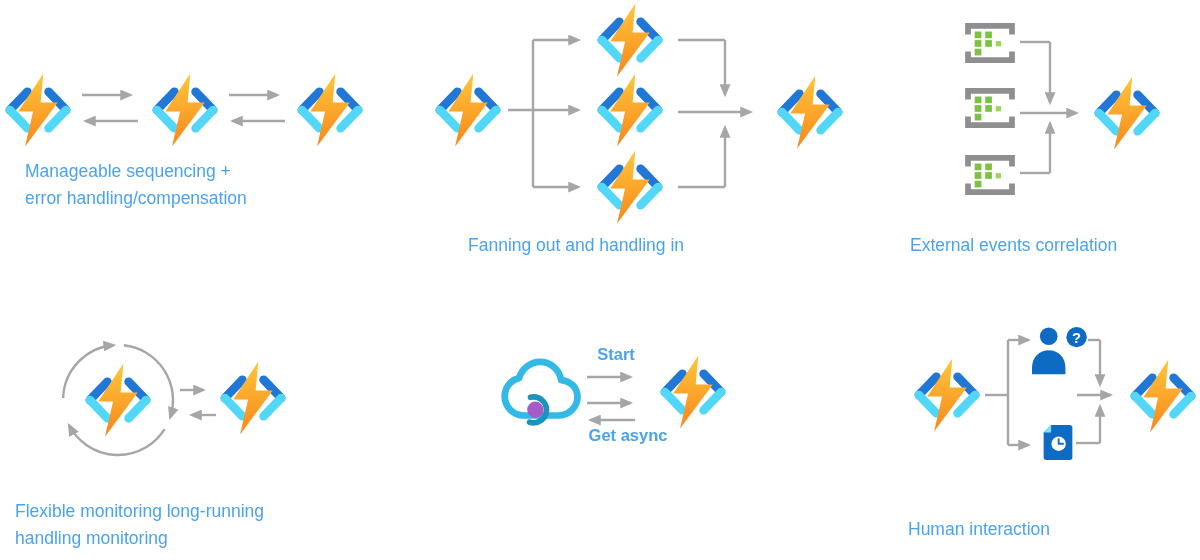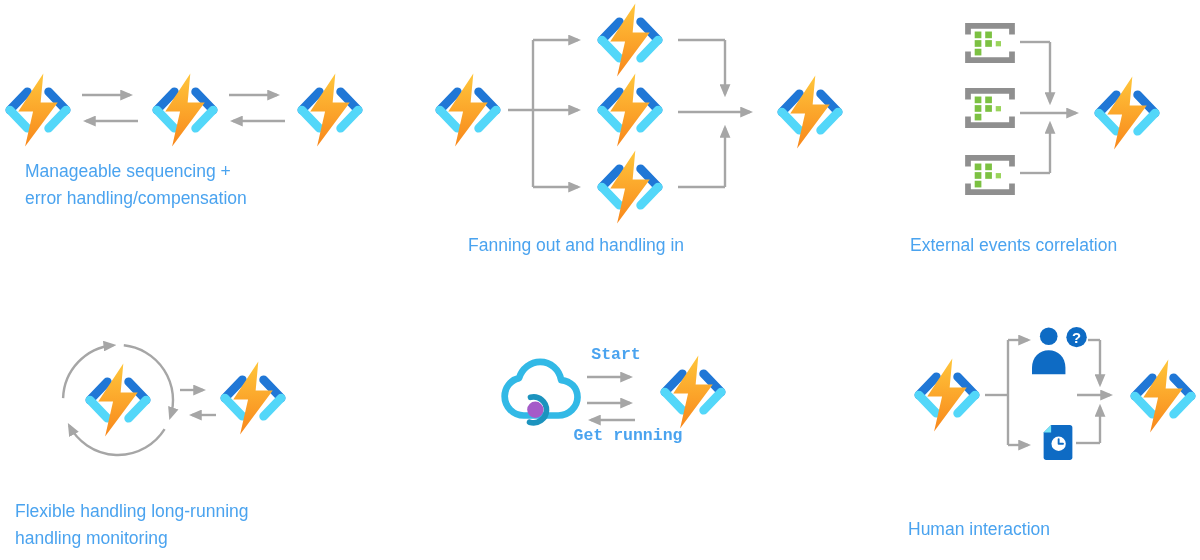--- a/index.html
+++ b/index.html
@@ -2,21 +2,21 @@
 <html style="--caption_blue: #4AA3EF; --line_gray: #A6A6A6; --func_dark_blue: #2077D6; --func_cyan: #53D7F9; --bolt_top: #FFC63B; --bolt_bottom: #F8871B; --queue_gray: #8F8F8F; --queue_green: #7CC142; --queue_green_light: #9AD45C; --cloud_blue: #32B9E6; --cloud_dark: #1C93BE; --dot_purple: #A55BC8; --ms_blue: #0E6BC4; --doc_fold: #74E6F6;"><head>
 <meta charset="utf-8">
 <style>
   html,body{margin:0;padding:0;background:#fff;}
   .canvas{position:relative;width:1200px;height:560px;background:#ffffff;
           font-family:"Liberation Sans",sans-serif;overflow:hidden;}
   .panel-svg{position:absolute;}
   .cap{position:absolute;text-align:left;font-weight:normal;font-size:17.5px;
        line-height:27px;color:var(--caption_blue);}
   .lbl{position:absolute;text-align:center;font-weight:bold;font-size:16.5px;
-       color:var(--caption_blue);font-family:Liberation Mono, monospace;}
+       color:var(--caption_blue);}
   
   .ln{stroke:var(--line_gray);stroke-width:2.4;fill:none;}
   .arr{fill:var(--line_gray);}
   .brk-d{stroke:var(--func_dark_blue);stroke-width:11.5;stroke-linecap:round;fill:none;}
   .brk-l{stroke:var(--func_cyan);stroke-width:11.5;stroke-linecap:round;fill:none;}
   .bolt{fill:url(#boltGrad);}
   .b-top{stop-color:var(--bolt_top);}
   .b-bot{stop-color:var(--bolt_bottom);}
   .q-brk{stroke:var(--queue_gray);stroke-width:6;fill:none;}
   .q-sq{fill:var(--queue_green);}
@@ -138,33 +138,33 @@
   <svg class="panel-svg" style="left:30px;top:330px" width="310" height="145">
     <path class="ln" d="M33.1,68.1 A55,55 0 0 1 83.2,15.2" marker-end="url(#arrow)"></path>
     <path class="ln" d="M93.8,15.3 A55,55 0 0 1 140.3,87" marker-end="url(#arrow)"></path>
     <path class="ln" d="M134.6,99.2 A55,55 0 0 1 39.4,95.8" marker-end="url(#arrow)"></path>
     <path class="ln" d="M150,60 H173" marker-end="url(#arrow)"></path>
     <path class="ln" d="M186,85 H162" marker-end="url(#arrow)"></path>
     <use href="#func-icon" x="50" y="32" width="76" height="76"></use>
     <use href="#func-icon" x="185" y="30" width="76" height="76"></use>
   </svg>
   <div class="cap" style="left:15px;top:498px;width:350px">
-    <div>Flexible handling long-running</div>
+    <div>Flexible monitoring long-running</div>
     <div>handling monitoring</div>
   </div>
 
   <svg class="panel-svg" style="left:490px;top:340px" width="250" height="110">
     <path class="ln" d="M97,37 H140" marker-end="url(#arrow)"></path>
     <path class="ln" d="M97,63 H140" marker-end="url(#arrow)"></path>
     <path class="ln" d="M145,80 H101" marker-end="url(#arrow)"></path>
     <use href="#cloud-icon" x="7" y="15" width="92" height="75"></use>
     <use href="#func-icon" x="165" y="14" width="76" height="76"></use>
   </svg>
   <div class="lbl" style="left:566px;top:345px;width:100px">Start</div>
-  <div class="lbl" style="left:563px;top:426px;width:130px">Get running</div>
+  <div class="lbl" style="left:563px;top:426px;width:130px">Get async</div>
 
   <svg class="panel-svg" style="left:900px;top:310px" width="310" height="170">
     <path class="ln" d="M85,85 H108"></path>
     <path class="ln" d="M108,30 V135"></path>
     <path class="ln" d="M108,30 H128" marker-end="url(#arrow)"></path>
     <path class="ln" d="M108,135 H128" marker-end="url(#arrow)"></path>
     <path class="ln" d="M188,30 H200"></path>
     <path class="ln" d="M200,30 V74" marker-end="url(#arrow)"></path>
     <path class="ln" d="M176,133 H200"></path>
     <path class="ln" d="M200,133 V97" marker-end="url(#arrow)"></path>

